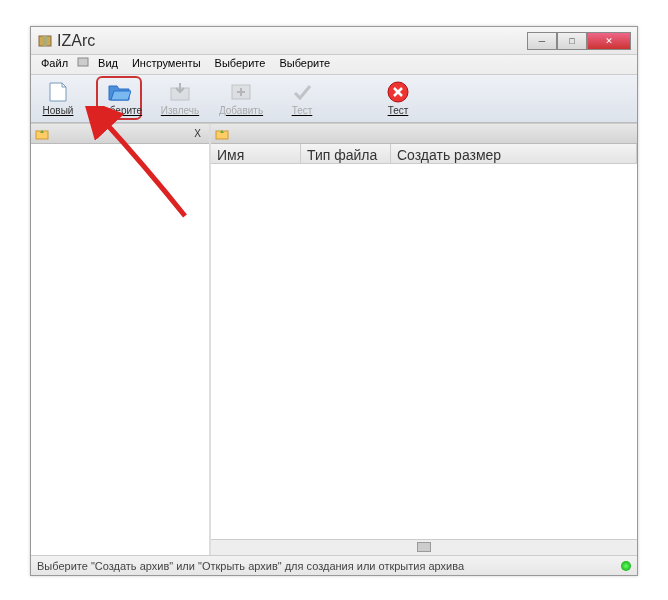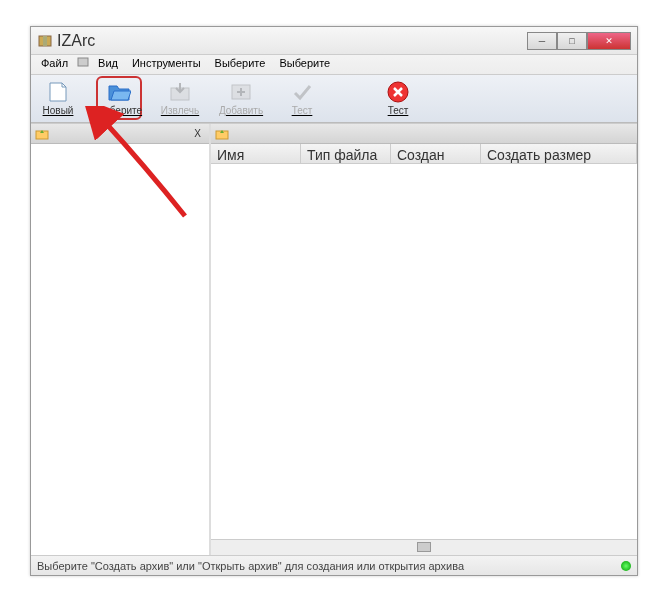--- a/index.html
+++ b/index.html
@@ -128,21 +128,20 @@
     <div class="rightpane">
       <div class="pane-hdr">
         <svg class="upico" viewBox="0 0 14 14">
             <rect x="1" y="4" width="12" height="8" fill="#fc6" stroke="#c93"></rect>
             <path d="M7 3l-2 3h4z" fill="#6a3"></path>
           </svg>
       </div>
       <div class="colhdr">
         <div class="col" style="width:90px">Имя</div>
         <div class="col" style="width:90px">Тип файла</div>
-        <div class="col" style="width:90px">Создан</div>
         <div class="col" style="flex:1">Создать размер</div>
       </div>
       <div class="filearea"></div>
       <div class="hscroll">
           <div class="thumb"></div>
         </div>
     </div>
   </div>
 
   <div class="statusbar">

